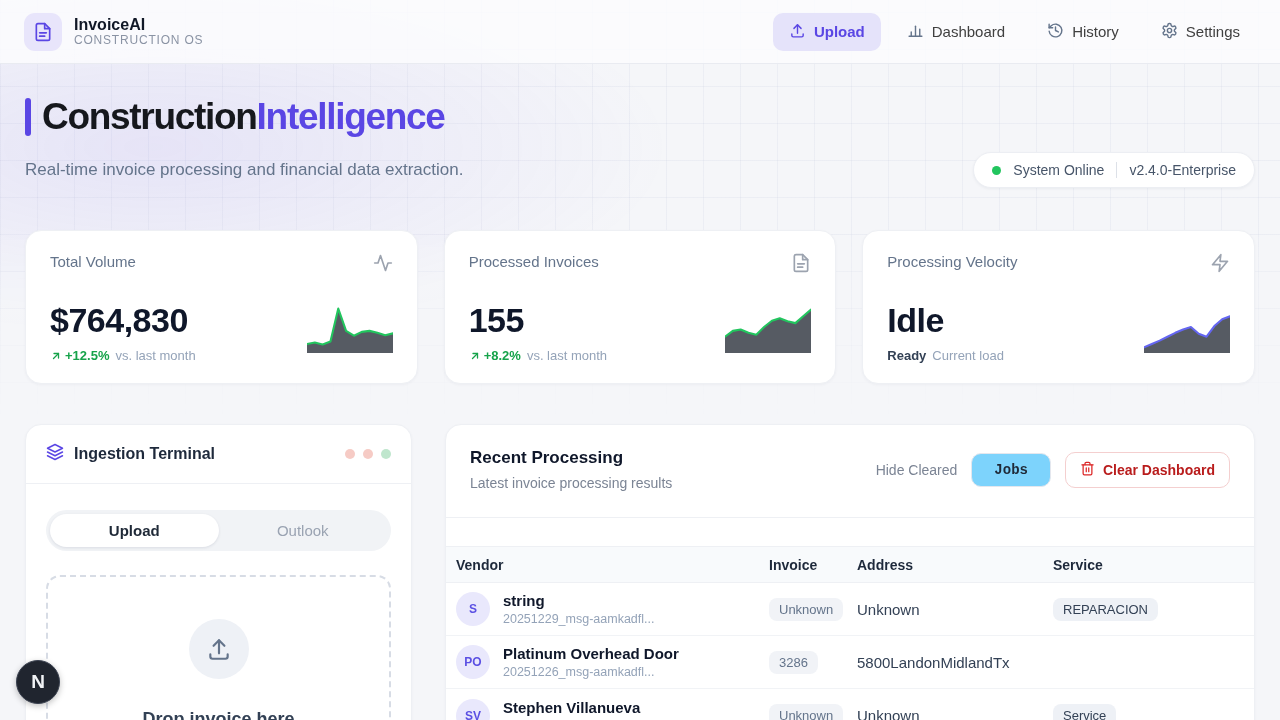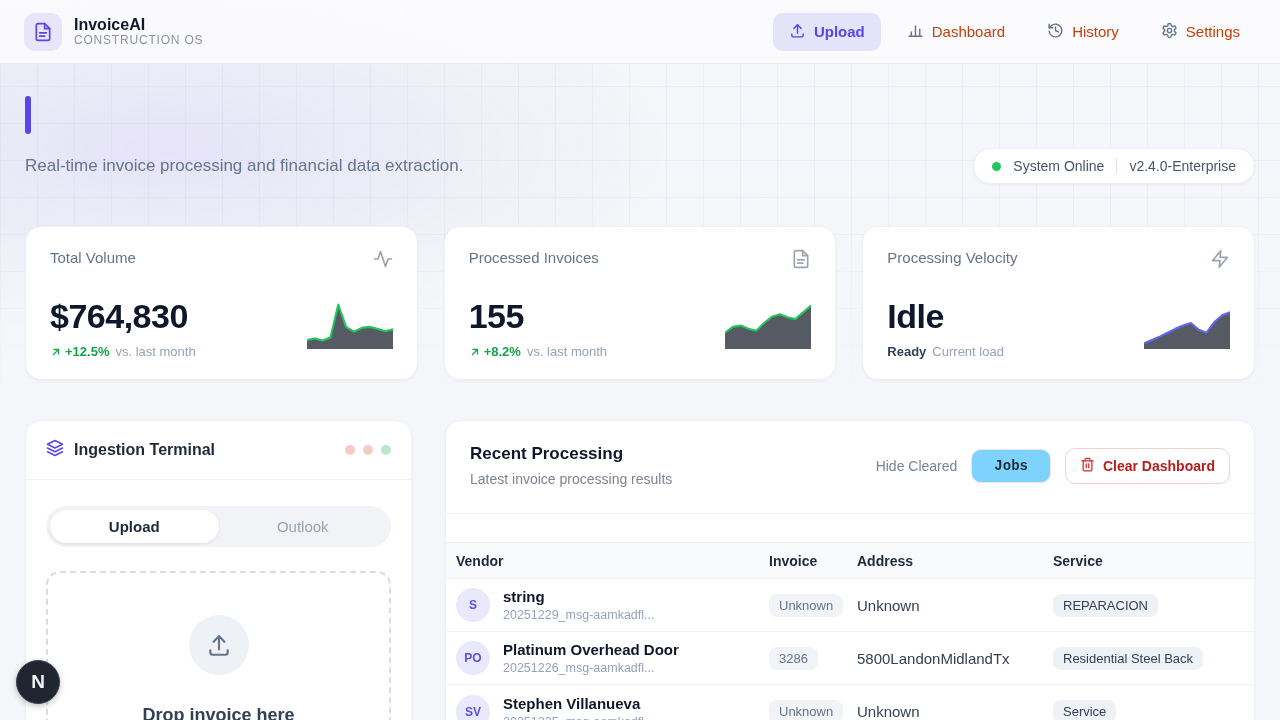--- a/index.html
+++ b/index.html
@@ -26,21 +26,21 @@
   .brand { display:flex; align-items:center; gap:12px; }
   .brand-logo {
     width:38px; height:38px; border-radius:11px; background:#e8e5fb;
     display:flex; align-items:center; justify-content:center; color:#5a46e4;
   }
   .brand-name { font-size:16px; font-weight:700; color:#111827; line-height:1.1; }
   .brand-sub { font-size:12px; letter-spacing:0.8px; color:#8a93a4; font-weight:400; }
   .nav-items { display:flex; align-items:center; gap:10px; }
   .nav-item {
     display:flex; align-items:center; gap:8px; padding:9px 16px; border-radius:10px;
-    font-size:15px; color:#c2410c; cursor:pointer; text-decoration:none;
+    font-size:15px; color:#404040; cursor:pointer; text-decoration:none;
   }
   .nav-item svg { stroke:#64748b; }
   .nav-item.active { background:#e5e3fa; color:#5a46e4; font-weight:600; }
   .nav-item.active svg { stroke:#5a46e4; }
   
   .hero { position:relative; z-index:2; padding:32px 25px 0 25px; }
   .hero-title { display:flex; align-items:center; gap:11px; }
   .hero-bar { width:6px; height:38px; border-radius:3px; background:#5a46e4; }
   .hero-title h1 { font-size:37px; font-weight:800; letter-spacing:-1.3px; color:#16181d; }
   .hero-title h1 .accent { color:#5a46e4; }
@@ -178,20 +178,21 @@
             <circle cx="12" cy="12" r="3"></circle>
           </svg></span>
       <span>Settings</span>
     </a>
   </nav>
 </header>
 
 <section class="hero">
   <div class="hero-title">
     <div class="hero-bar"></div>
+    <h1><span>Construction</span><span class="accent">Intelligence</span></h1>
   </div>
   <div class="hero-sub-row">
     <div class="hero-sub">Real-time invoice processing and financial data extraction.</div>
     <div class="status-pill">
       <span class="status-dot"></span>
       <span>System Online</span>
       <span class="status-sep"></span>
       <span>v2.4.0-Enterprise</span>
     </div>
   </div>
@@ -347,21 +348,20 @@
           <div class="t-row">
             <div class="vendor-cell">
               <div class="avatar">PO</div>
               <div>
                 <div class="vendor-name">Platinum Overhead Door</div>
                 <div class="vendor-file">20251226_msg-aamkadfl...</div>
               </div>
             </div>
             <div><span class="pill">3286</span></div>
             <div class="addr">5800LandonMidlandTx</div>
-            <div><span class="pill pill-service">Residential Steel Back</span></div>
           </div>
           <div class="t-row">
             <div class="vendor-cell">
               <div class="avatar">SV</div>
               <div>
                 <div class="vendor-name">Stephen Villanueva</div>
                 <div class="vendor-file">20251225_msg-aamkadfl...</div>
               </div>
             </div>
             <div><span class="pill">Unknown</span></div>

